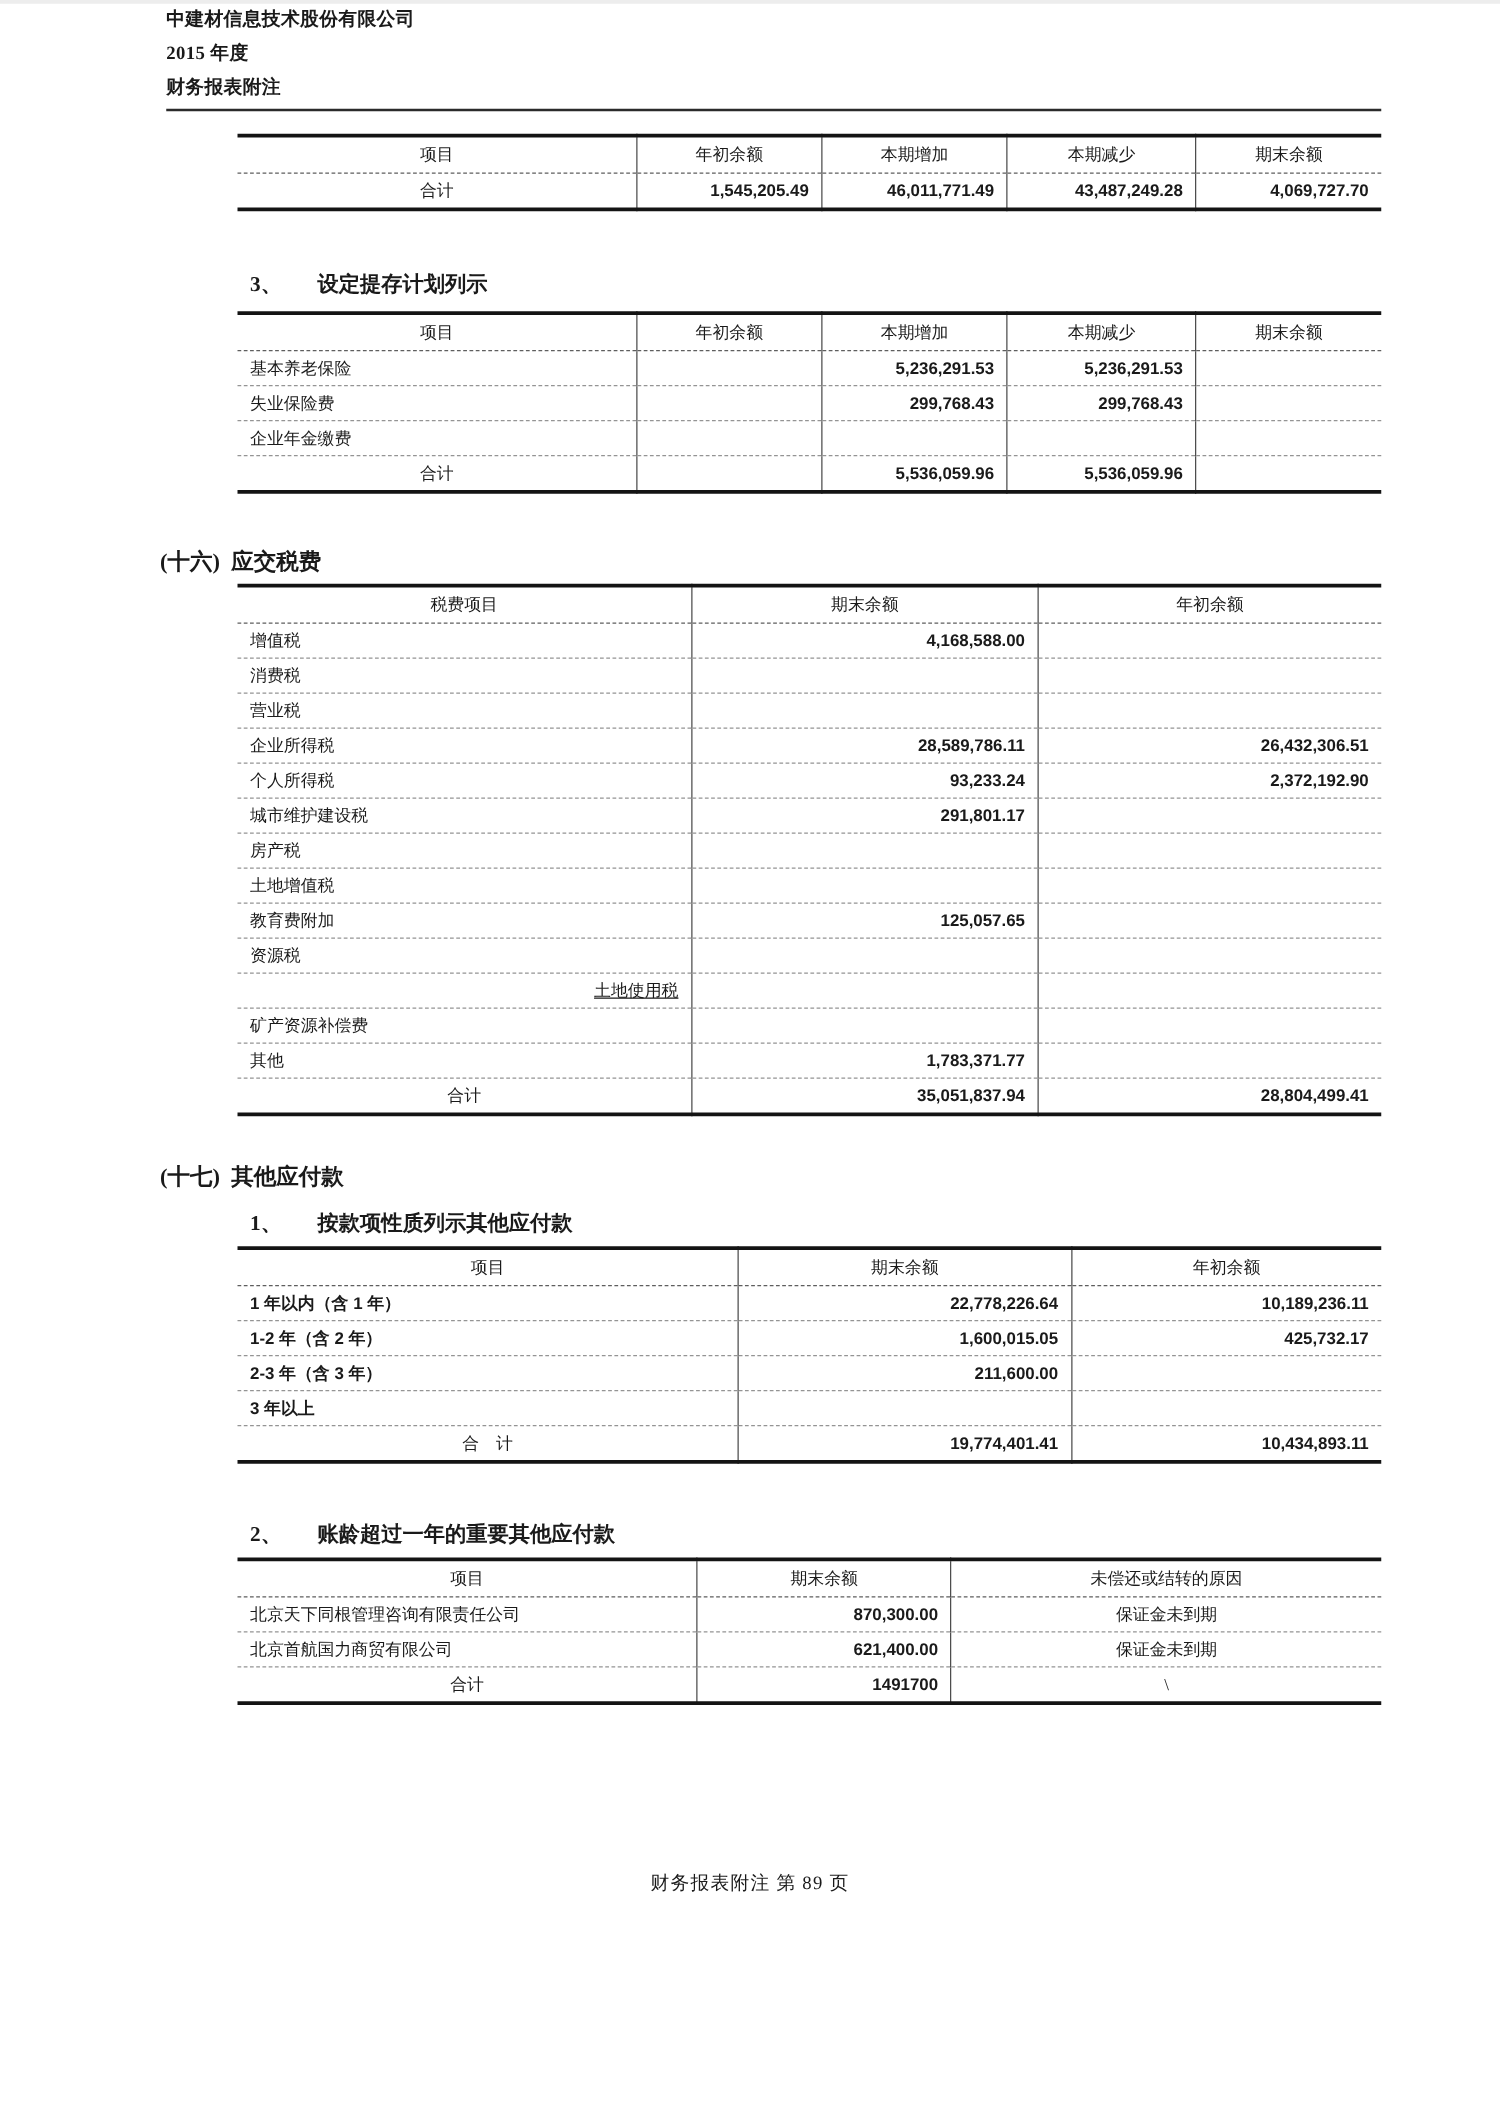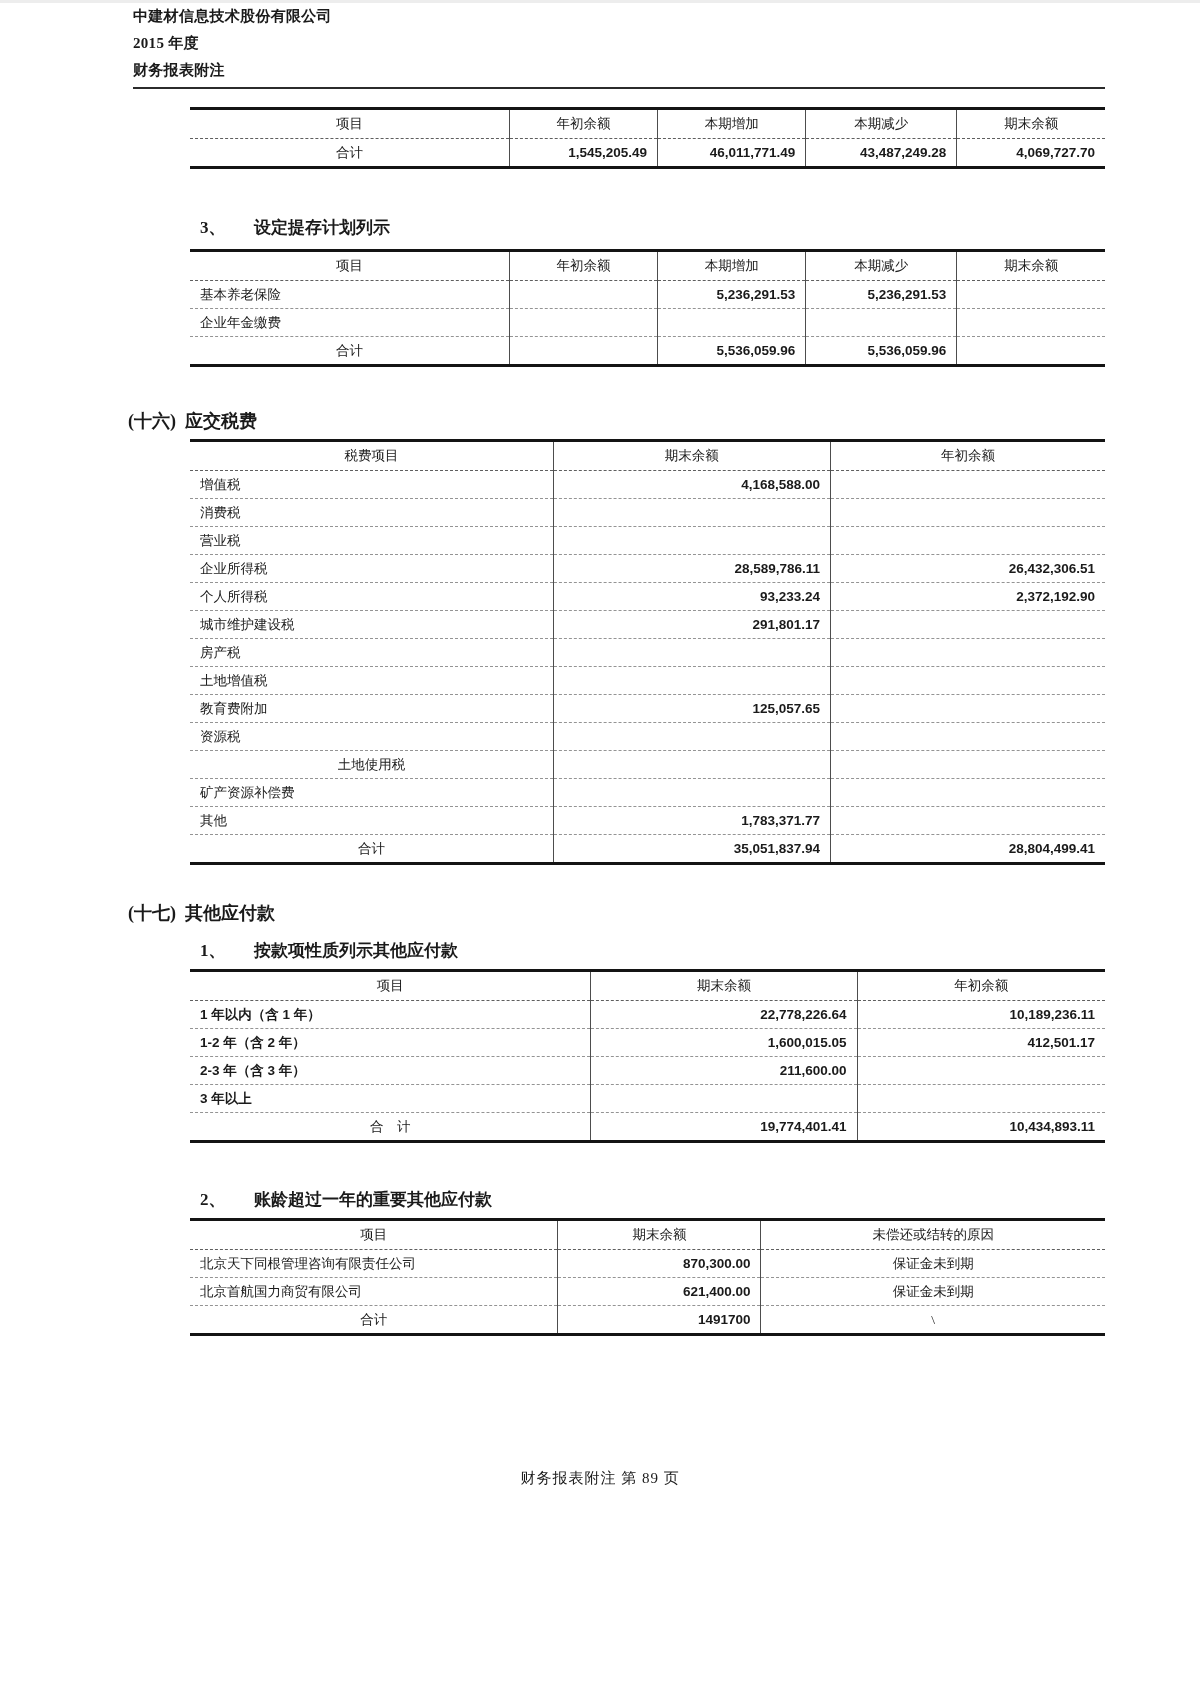--- a/index.html
+++ b/index.html
@@ -108,20 +108,27 @@
     </thead>
     <tbody>
       <tr>
         <td style="text-align: left;">基本养老保险</td>
         <td style="text-align: right;"></td>
         <td class="num" style="text-align: right;">5,236,291.53</td>
         <td class="num" style="text-align: right;">5,236,291.53</td>
         <td style="text-align: right;"></td>
       </tr>
       <tr>
+        <td style="text-align: left;">失业保险费</td>
+        <td style="text-align: right;"></td>
+        <td class="num" style="text-align: right;">299,768.43</td>
+        <td class="num" style="text-align: right;">299,768.43</td>
+        <td style="text-align: right;"></td>
+      </tr>
+      <tr>
         <td style="text-align: left;">企业年金缴费</td>
         <td style="text-align: right;"></td>
         <td style="text-align: right;"></td>
         <td style="text-align: right;"></td>
         <td style="text-align: right;"></td>
       </tr>
       <tr>
         <td style="text-align: center;">合计</td>
         <td style="text-align: right;"></td>
         <td class="num" style="text-align: right;">5,536,059.96</td>
@@ -192,21 +199,21 @@
         <td style="text-align: left;">教育费附加</td>
         <td class="num" style="text-align: right;">125,057.65</td>
         <td style="text-align: right;"></td>
       </tr>
       <tr>
         <td style="text-align: left;">资源税</td>
         <td style="text-align: right;"></td>
         <td style="text-align: right;"></td>
       </tr>
       <tr>
-        <td style="text-align: center;">土地使用税</td>
+        <td style="text-align: right; text-decoration: underline;">土地使用税</td>
         <td style="text-align: right;"></td>
         <td style="text-align: right;"></td>
       </tr>
       <tr>
         <td style="text-align: left;">矿产资源补偿费</td>
         <td style="text-align: right;"></td>
         <td style="text-align: right;"></td>
       </tr>
       <tr>
         <td style="text-align: left;">其他</td>
@@ -243,21 +250,21 @@
     </thead>
     <tbody>
       <tr>
         <td class="num" style="text-align: left;">1 年以内（含 1 年）</td>
         <td class="num" style="text-align: right;">22,778,226.64</td>
         <td class="num" style="text-align: right;">10,189,236.11</td>
       </tr>
       <tr>
         <td class="num" style="text-align: left;">1-2 年（含 2 年）</td>
         <td class="num" style="text-align: right;">1,600,015.05</td>
-        <td class="num" style="text-align: right;">412,501.17</td>
+        <td class="num" style="text-align: right;">425,732.17</td>
       </tr>
       <tr>
         <td class="num" style="text-align: left;">2-3 年（含 3 年）</td>
         <td class="num" style="text-align: right;">211,600.00</td>
         <td style="text-align: right;"></td>
       </tr>
       <tr>
         <td class="num" style="text-align: left;">3 年以上</td>
         <td style="text-align: right;"></td>
         <td style="text-align: right;"></td>

